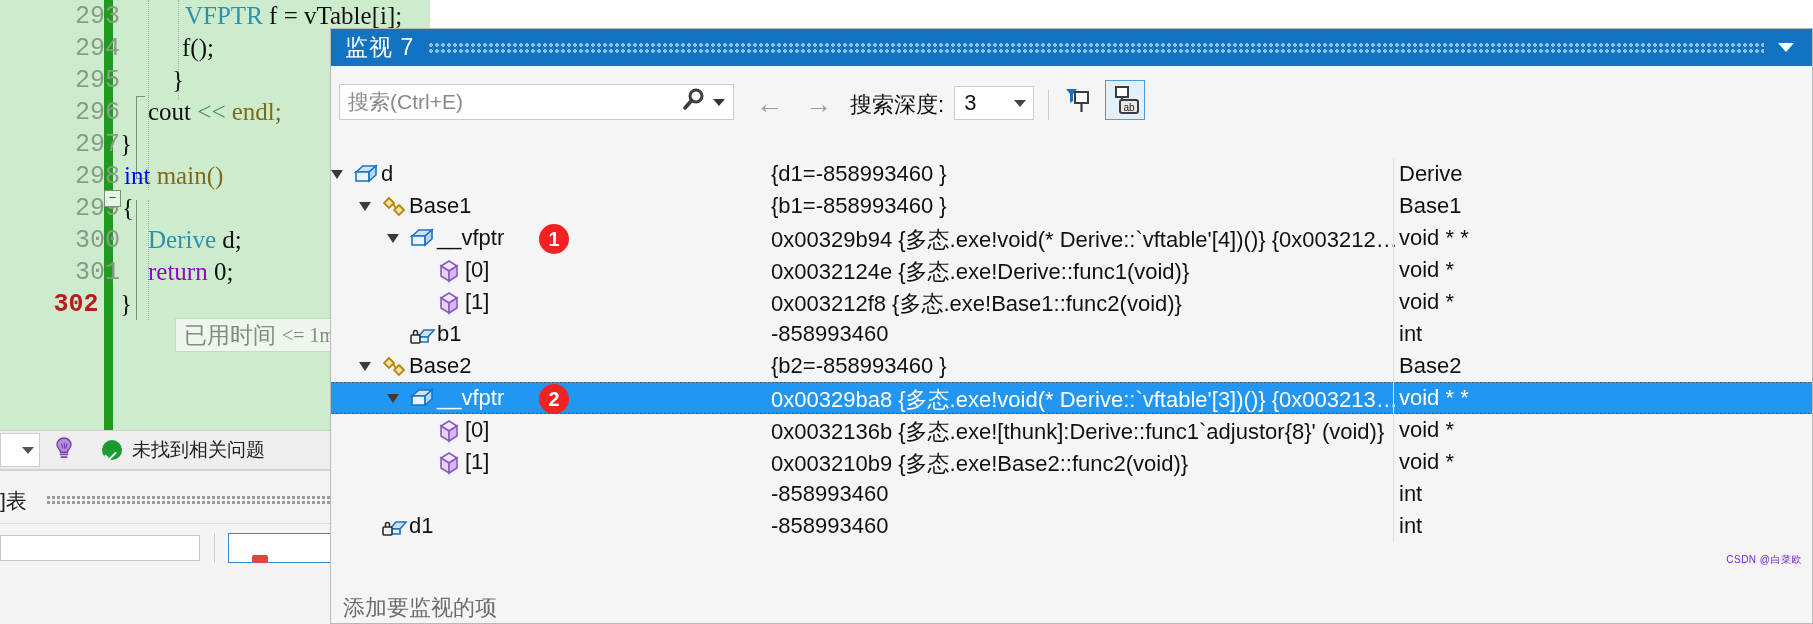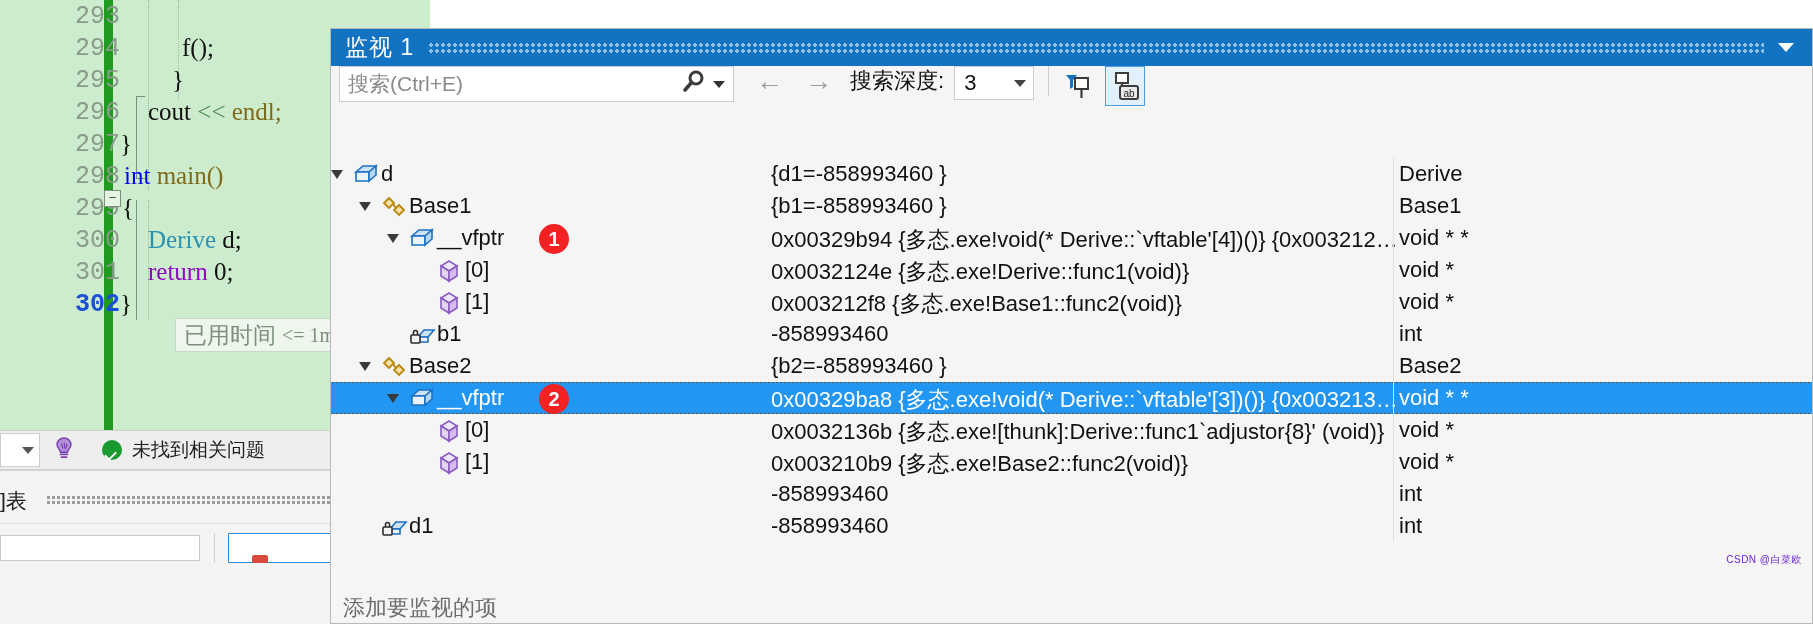--- a/index.html
+++ b/index.html
@@ -6,21 +6,21 @@
   body{
     width:1813px;height:624px;overflow:hidden;
     font-family:"Liberation Sans","DejaVu Sans",sans-serif;
     background:#ffffff;position:relative;
   }
   
   #editor{position:absolute;left:0;top:0;width:430px;height:520px;background:#cdeccd;}
   .gutter{position:absolute;left:0;top:0;width:100px;height:520px;background:#cdeccd;}
   .ln{position:absolute;left:0;width:88px;text-align:right;font-size:25px;color:#8b9a8b;
       font-family:Liberation Mono, monospace;margin-left:32px;}
-  .ln.cur{color:#1d4ed8;font-weight:bold;}
+  .ln.cur{color:#b91c1c;font-weight:bold;text-align:center;}
   .changebar{position:absolute;left:104px;top:0;width:9px;height:520px;background:#1f9c1f;}
   .code{position:absolute;font-size:25px;font-family:"Liberation Serif","DejaVu Serif",serif;
         white-space:pre;color:#101010;}
   .kw{color:#0000ff;}
   .typ{color:#2b91af;}
   .kw2{color:#8f08c4;}
   .op{color:#4e8a4e;}
   .ident{color:#111;}
   .br{color:#7d6a1a;}
   .guide{position:absolute;width:0;border-left:1px dotted #9bb79b;}
@@ -62,21 +62,21 @@
   
   #watch{position:absolute;left:330px;top:28px;width:1483px;height:596px;background:#f5f5f5;
          border:1px solid #b9b9b9;box-sizing:border-box;}
   #wtitle{position:absolute;left:0;top:0;width:100%;height:37px;background:#1373c3;display:flex;align-items:center;}
   #wtitle .txt{color:#ffffff;font-size:23px;margin-left:14px;letter-spacing:1px;}
   #wtitle .dots{flex:1;height:11px;margin:0 14px;opacity:.75;
      background-image:radial-gradient(#bcd9f0 42%,transparent 43%);background-size:6px 6px;}
   #wtitle .chev{width:0;height:0;border-left:8px solid transparent;border-right:8px solid transparent;
                 border-top:9px solid #fff;margin-right:18px;}
 
-  #wtoolbar{position:absolute;left:0;top:37px;width:100%;height:54px;background:#f5f5f5;display:flex;align-items:flex-start;}
+  #wtoolbar{position:absolute;left:0;top:37px;width:100%;height:54px;background:#f5f5f5;display:flex;align-items:flex-end;}
   #searchbox{position:relative;margin-left:8px;width:395px;height:36px;background:#fff;border:1px solid #cccccc;
              box-sizing:border-box;display:flex;align-items:center;}
   #searchbox .ph{font-size:21px;color:#8a8a8a;margin-left:8px;flex:1;}
   .search-ico{margin-right:4px;}
   #searchbox .scaret{width:0;height:0;border-left:6px solid transparent;border-right:6px solid transparent;
                      border-top:7px solid #333;margin-right:8px;}
   .navarrow{font-size:27px;color:#9b9b9b;margin-left:22px;user-select:none;}
   #depthlabel{font-size:22px;color:#111;margin-left:18px;}
   #depthbox{margin-left:10px;width:80px;height:34px;background:#fff;border:1px solid #cccccc;box-sizing:border-box;
             display:flex;align-items:center;}
@@ -139,20 +139,21 @@
   <div class="guide" style="left:148px;top:0;height:190px;"></div>
   <div class="guide" style="left:178px;top:0;height:100px;"></div>
   <div class="guide" style="left:148px;top:200px;height:120px;"></div>
   <div class="vline" style="left:136px;top:96px;height:82px;"></div>
   <div class="hline" style="left:136px;top:96px;width:9px;"></div>
   <div class="hline" style="left:136px;top:178px;width:9px;"></div>
   <div class="vline" style="left:136px;top:200px;height:120px;"></div>
 
   <div class="boxfold" style="left:104px;top:190px;">−</div>
 
+  <div class="code" style="left:185px;top:2px;"><span class="typ">VFPTR</span><span class="ident"> f = vTable[i];</span></div>
   <div class="code" style="left:182px;top:34px;">f();</div>
   <div class="code" style="left:172px;top:66px;">}</div>
   <div class="code" style="left:148px;top:98px;"><span>cout </span><span class="op">&lt;&lt; </span><span class="br">endl;</span></div>
   <div class="code" style="left:120px;top:130px;">}</div>
   <div class="code" style="left:124px;top:162px;"><span class="kw">int </span><span class="br">main()</span></div>
   <div class="code" style="left:122px;top:194px;">{</div>
   <div class="code" style="left:148px;top:226px;"><span class="typ">Derive</span><span class="ident"> d;</span></div>
   <div class="code" style="left:148px;top:258px;"><span class="kw2">return </span><span class="ident">0;</span></div>
   <div class="code" style="left:120px;top:290px;">}</div>
 
@@ -185,21 +186,21 @@
   <div class="sep"></div>
   <div class="inp"></div>
   <div class="divv"></div>
   <div class="blue"></div>
   <div class="redmark"></div>
 </div>
 
 <div id="watch">
 
   <div id="wtitle">
-    <span class="txt">监视 1</span>
+    <span class="txt">监视 7</span>
     <div class="dots"></div>
     <div class="chev"></div>
   </div>
 
   <div id="wtoolbar">
     <div id="searchbox">
       <span class="ph">搜索(Ctrl+E)</span>
       <span class="search-ico">
         <svg width="30" height="30" viewBox="0 0 30 30">
           <circle cx="17" cy="11" r="6" fill="none" stroke="#3c3c3c" stroke-width="3"></circle>

